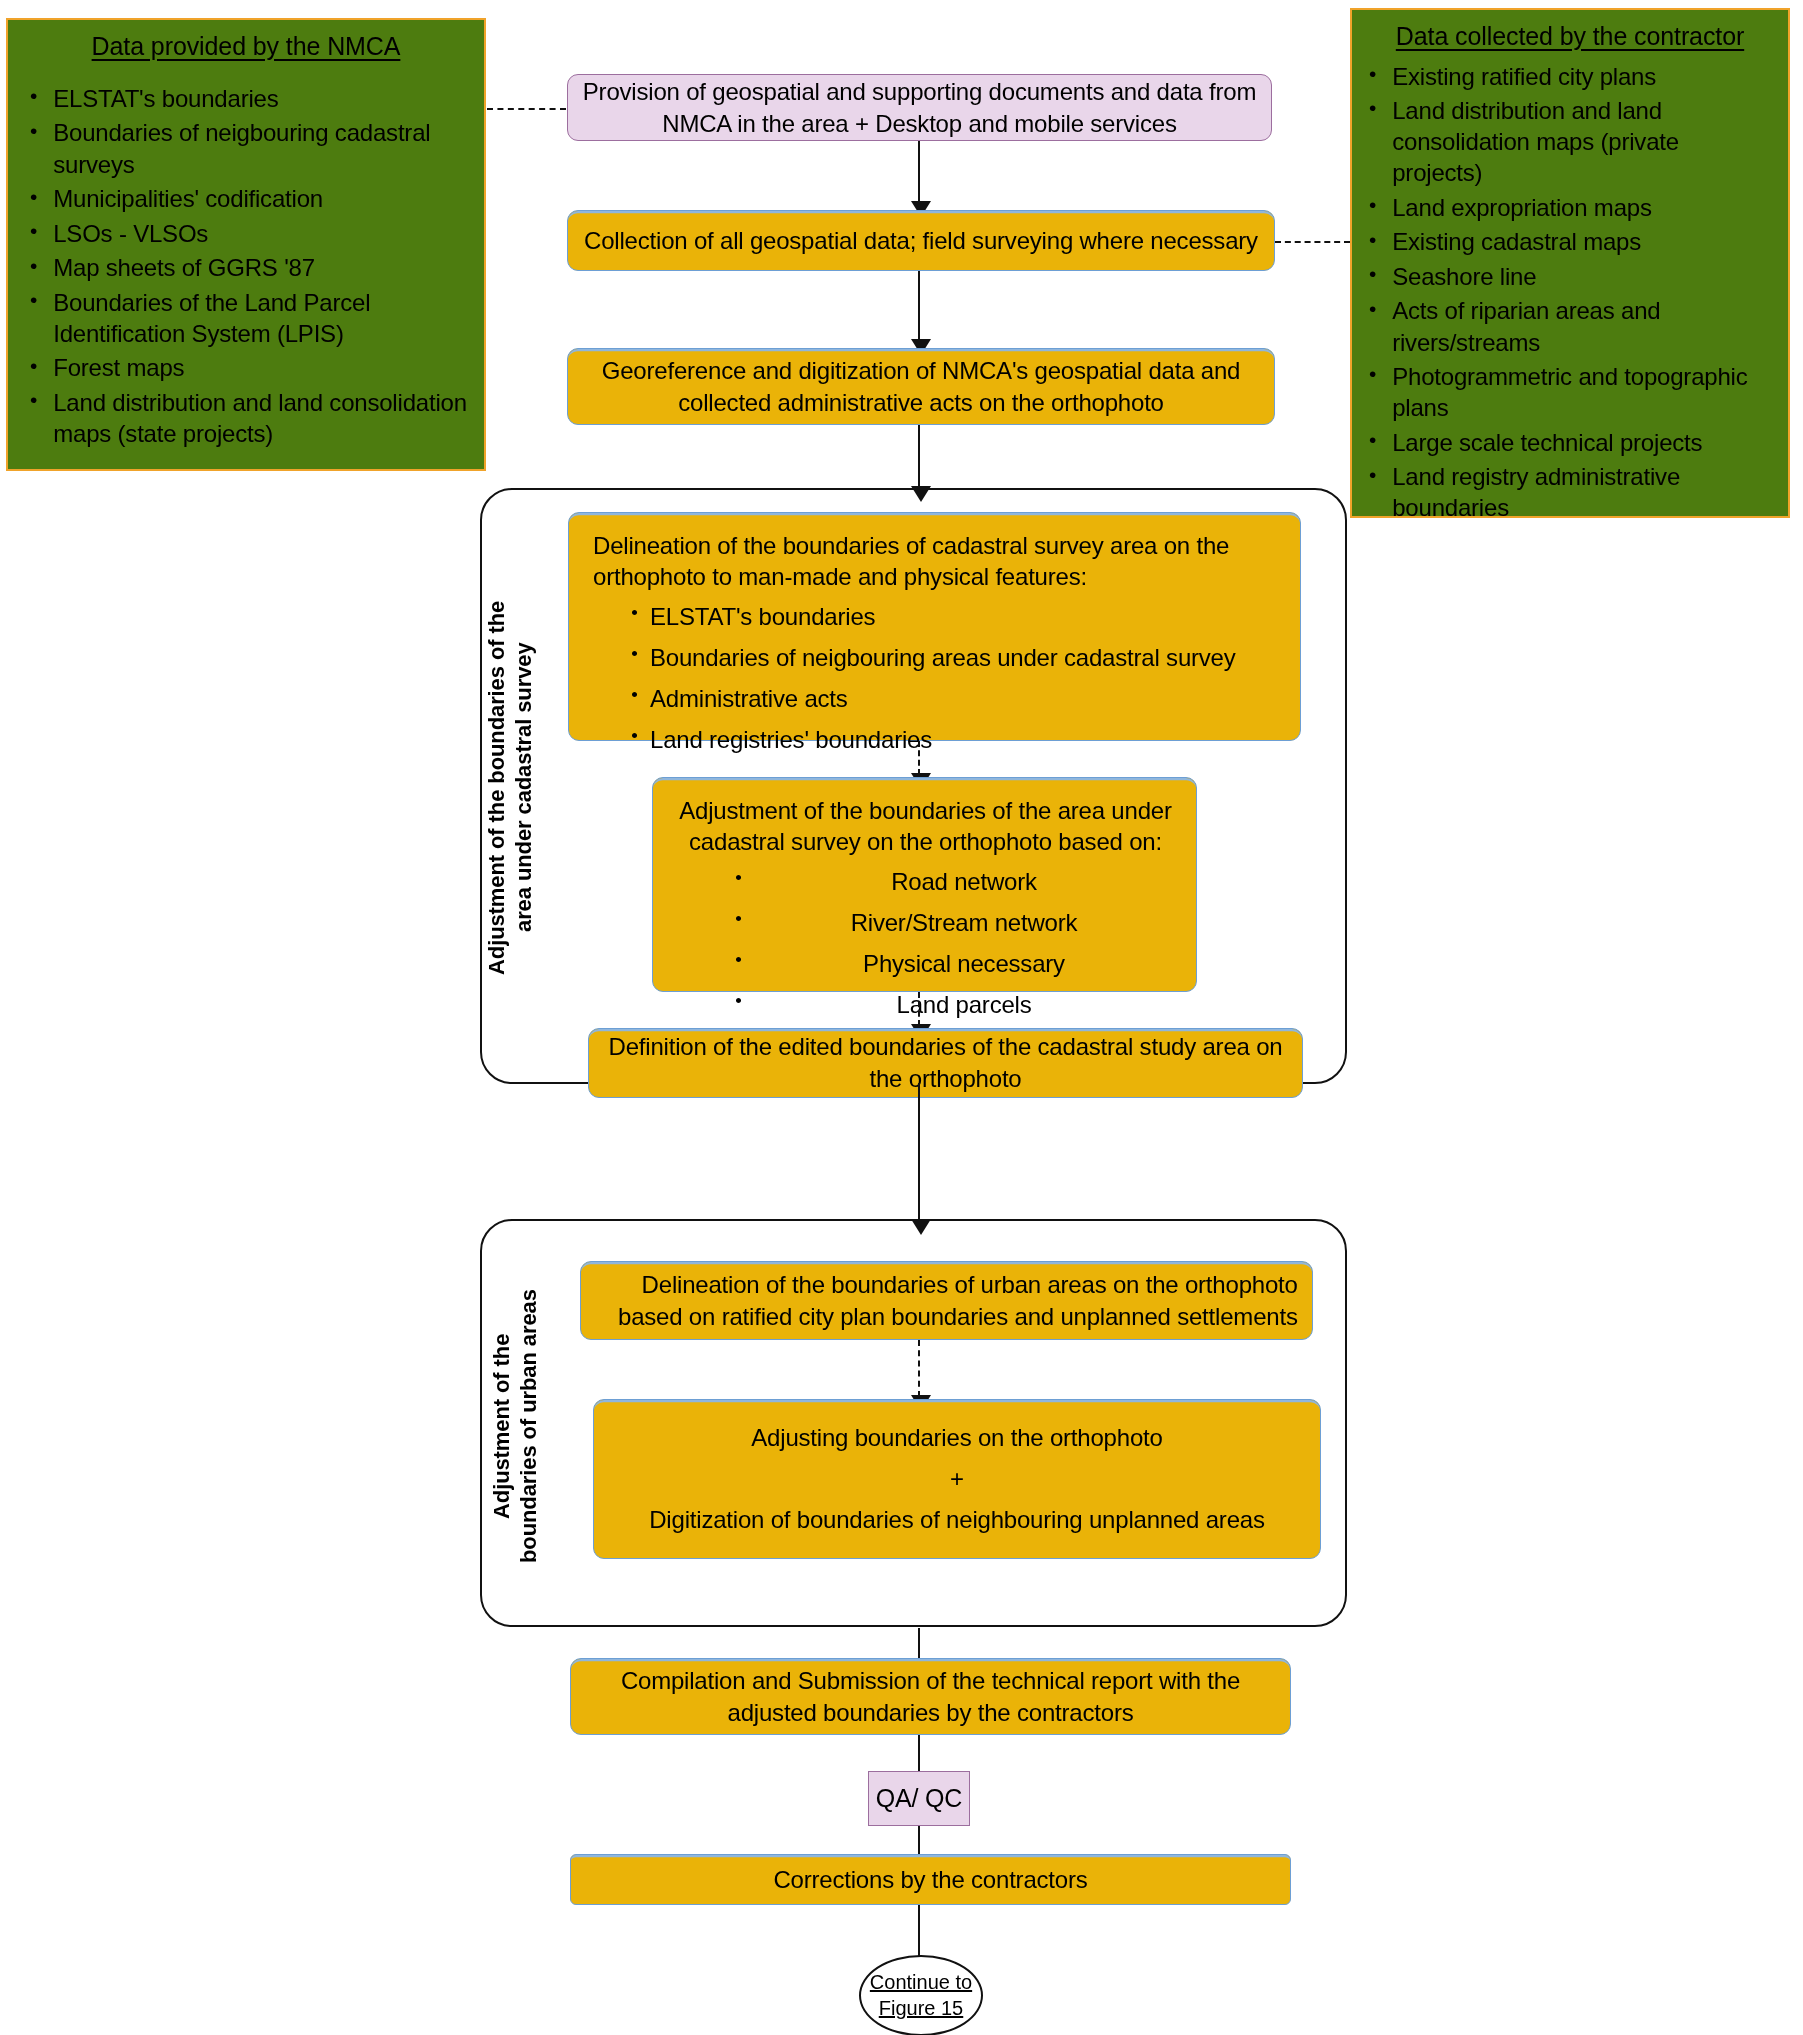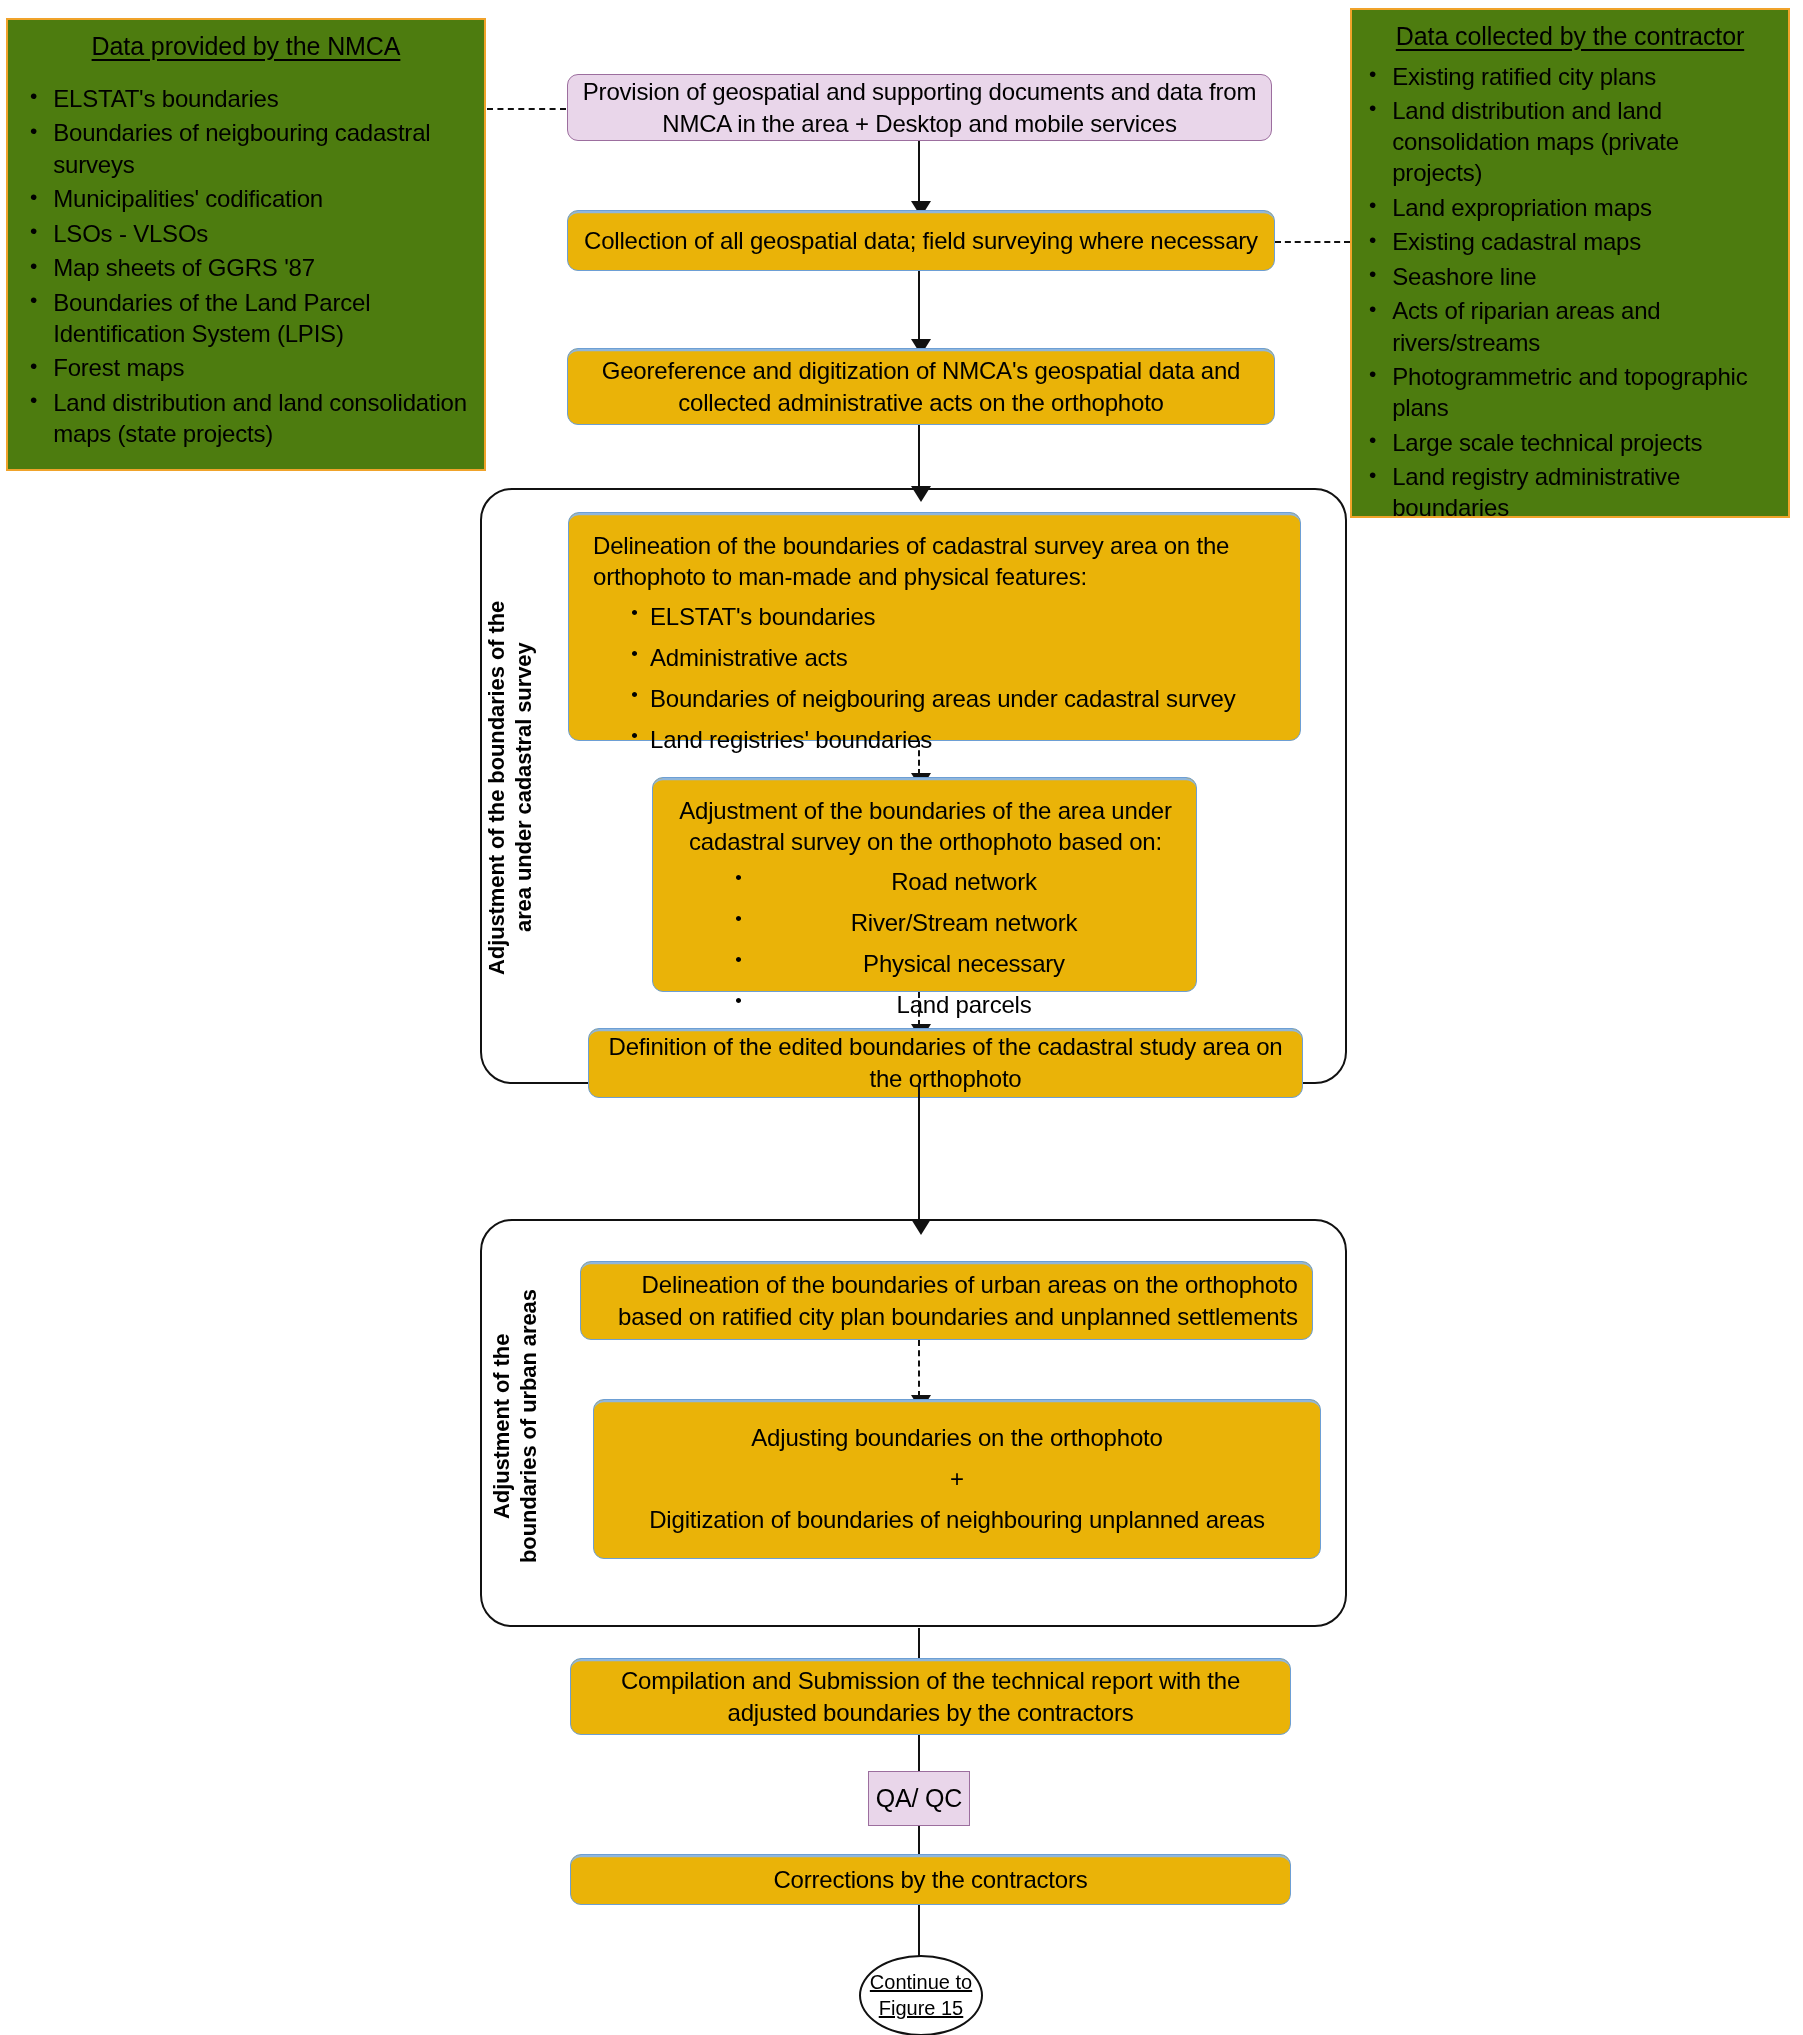--- a/index.html
+++ b/index.html
@@ -240,22 +240,22 @@
     </div>
 
   <div class="group" style="left:480px; top:488px; width:867px; height:596px;"></div>
   <div class="group-label" style="left:484px; top:512px; width:55px; height:551px;">Adjustment of the boundaries of the
 area under cadastral survey</div>
 
   <div class="box blue list-box" style="left:568px; top:512px; width:733px; height:229px;">
     <div class="lead">Delineation of the boundaries of cadastral survey area on the orthophoto to man-made and physical features:</div>
     <ul>
       <li>ELSTAT's boundaries</li>
+      <li>Boundaries of neigbouring areas under cadastral survey</li>
       <li>Administrative acts</li>
-      <li>Boundaries of neigbouring areas under cadastral survey</li>
       <li>Land registries' boundaries</li>
     </ul>
   </div>
 
   <div class="arrow dotted" style="left:918px; top:741px; height:34px;">
       <span class="head"></span>
     </div>
 
   <div class="box blue list-box" style="left:652px; top:777px; width:545px; height:215px; text-align:center;">
     <div class="lead" style="text-align:center;">Adjustment of the boundaries of the area under cadastral survey on the orthophoto based on:</div>
@@ -310,21 +310,21 @@
     </div>
 
   <div class="box purple qa" style="left:868px; top:1771px; width:102px; height:55px;">
     <span>QA/ QC</span>
   </div>
 
   <div class="arrow" style="left:918px; top:1826px; height:54px;">
       <span class="head"></span>
     </div>
 
-  <div class="box blue" style="left:570px; top:1854px; width:721px; height:51px;">
+  <div class="box blue" style="left:570px; top:1854px; width:721px; height:51px;border-radius:6px;">
     <span>Corrections by the contractors</span>
   </div>
 
   <div class="arrow" style="left:918px; top:1905px; height:61px;">
       <span class="head"></span>
     </div>
 
   <div class="ellipse" style="left:859px; top:1955px; width:120px; height:77px;">
     <span>Continue to</span>
     <span>Figure 15</span>

